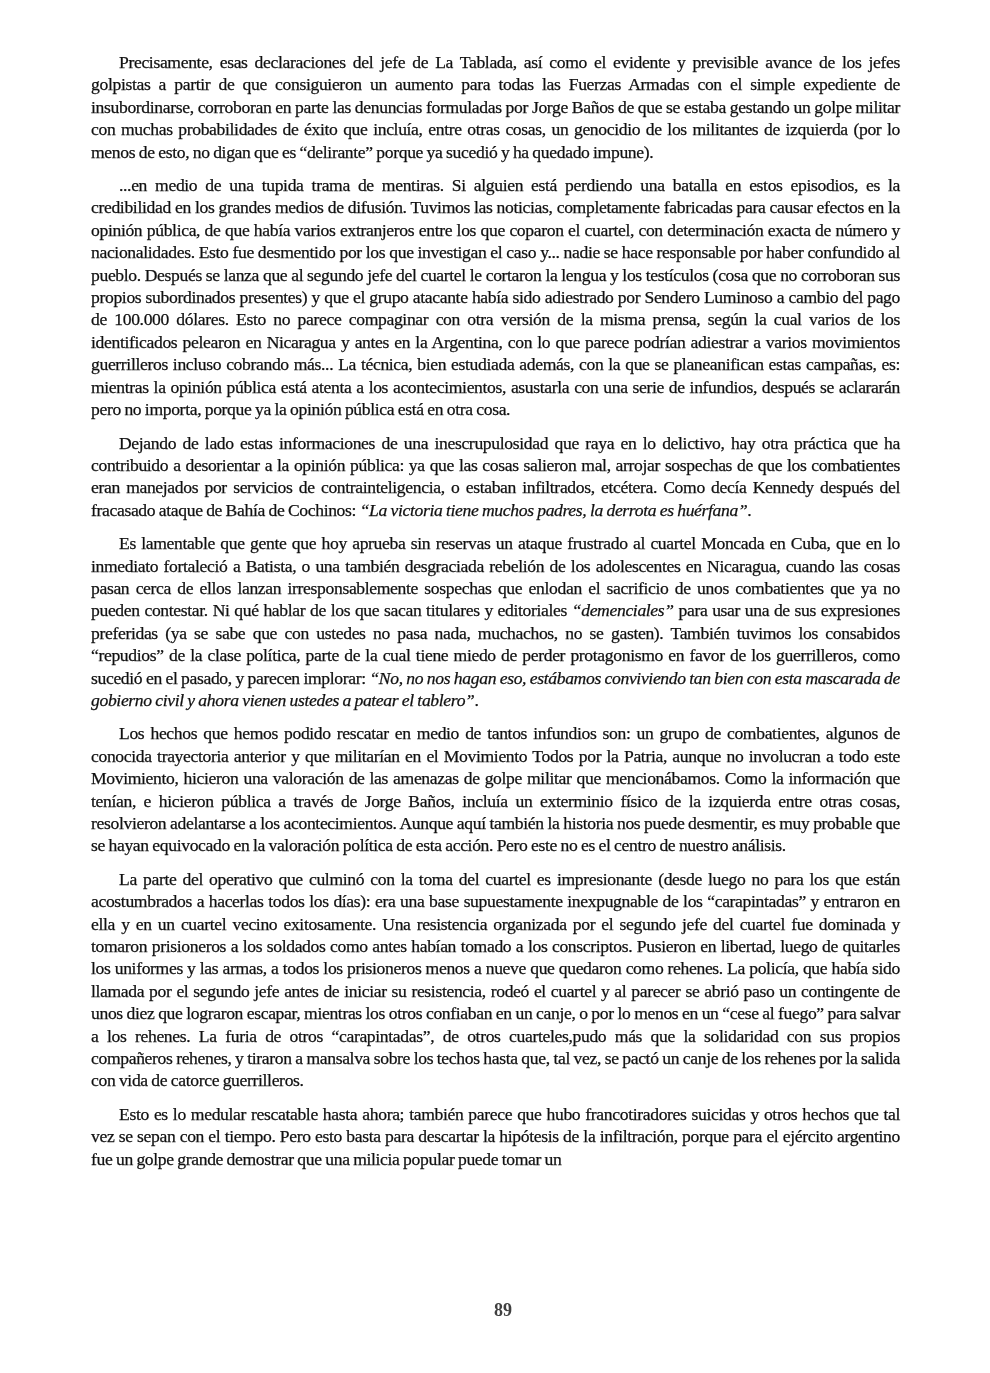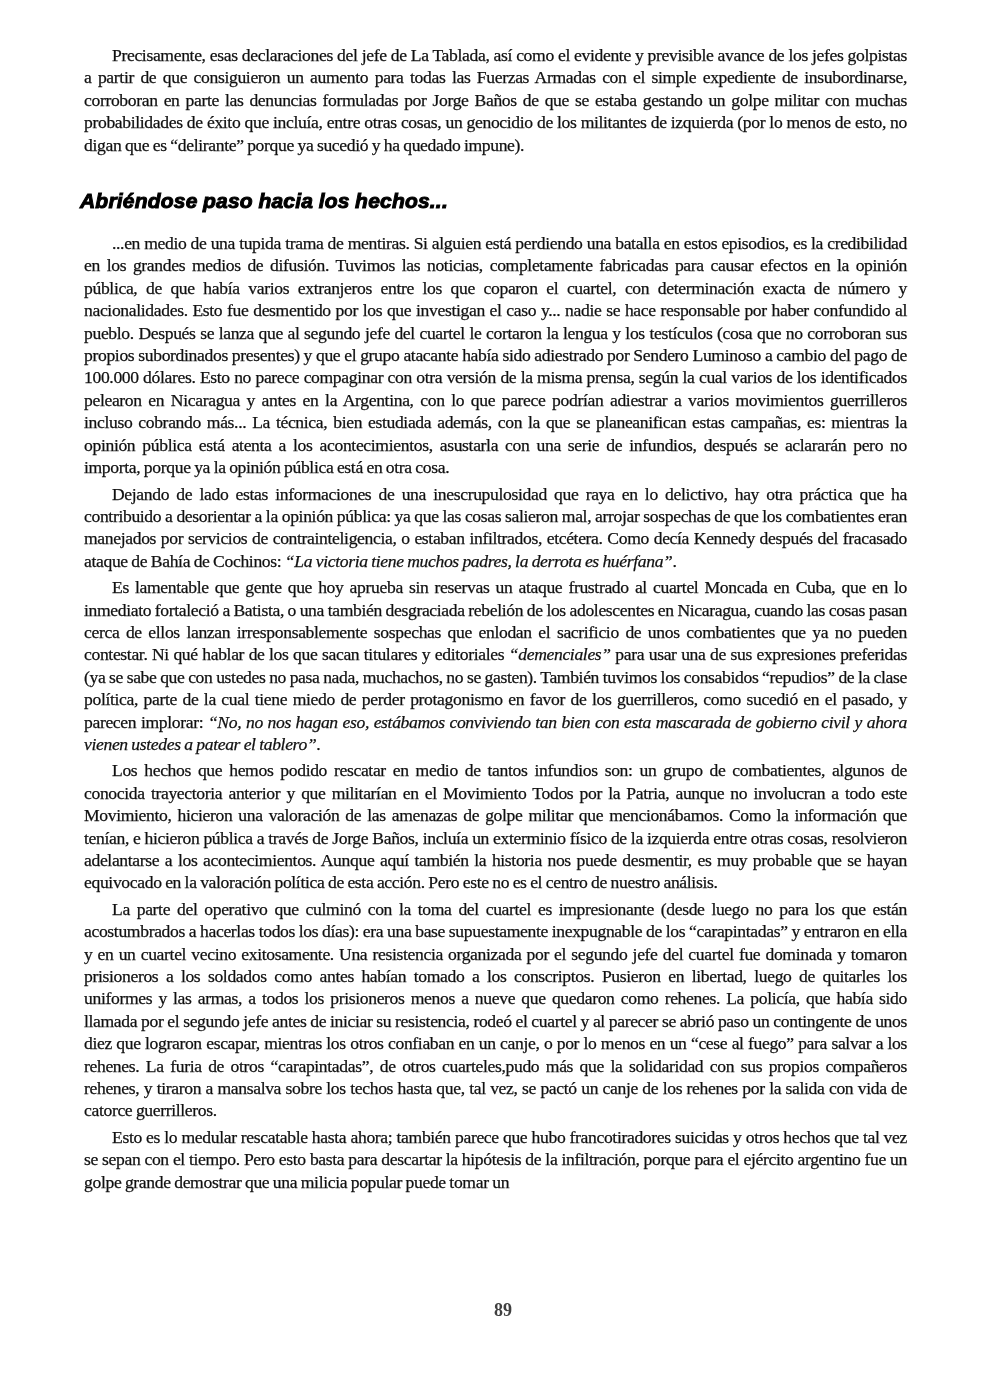--- a/index.html
+++ b/index.html
@@ -10,21 +10,21 @@
     top: 40px;
     width: 831px;
     font-family: "Liberation Serif", serif;
     font-size: 17.6px;
     line-height: 22.4px;
     color: #111111;
     letter-spacing: -0.35px;
     word-spacing: -0.5px;
   }
   p {
-    margin: 4px;
+    margin: 11px;
     text-align: justify;
     text-indent: 28px;
     -webkit-text-stroke: 0.25px #111;
   }
   p em { }
   .heading {
     margin: 32px 0 18px 0;
     font-family: "Liberation Sans", sans-serif;
     font-weight: 900;
     font-style: italic;
@@ -48,21 +48,20 @@
   }
 </style>
 </head>
 <body>
 
 <div class="page">
   <p>
     <span>Precisamente, esas declaraciones del jefe de La Tablada, así como el evidente y previsible avance de los jefes golpistas a partir de que consiguieron un aumento para todas las Fuerzas Armadas con el simple expediente de insubordinarse, corroboran en parte las denuncias formuladas por Jorge Baños de que se estaba gestando un golpe militar con muchas probabilidades de éxito que incluía, entre otras cosas, un genocidio de los militantes de izquierda (por lo menos de esto, no digan que es “delirante” porque ya sucedió y ha quedado impune).</span>
   </p>
 
-  <div class="heading">Abriéndose paso hacia los hechos...</div>
 
   <p>
     <span>...en medio de una tupida trama de mentiras. Si alguien está perdiendo una batalla en estos episodios, es la credibilidad en los grandes medios de difusión. Tuvimos las noticias, completamente fabricadas para causar efectos en la opinión pública, de que había varios extranjeros entre los que coparon el cuartel, con determinación exacta de número y nacionalidades. Esto fue desmentido por los que investigan el caso y... nadie se hace responsable por haber confundido al pueblo. Después se lanza que al segundo jefe del cuartel le cortaron la lengua y los testículos (cosa que no corroboran sus propios subordinados presentes) y que el grupo atacante había sido adiestrado por Sendero Luminoso a cambio del pago de 100.000 dólares. Esto no parece compaginar con otra versión de la misma prensa, según la cual varios de los identificados pelearon en Nicaragua y antes en la Argentina, con lo que parece podrían adiestrar a varios movimientos guerrilleros incluso cobrando más... La técnica, bien estudiada además, con la que se planeanifican estas campañas, es: mientras la opinión pública está atenta a los acontecimientos, asustarla con una serie de infundios, después se aclararán pero no importa, porque ya la opinión pública está en otra cosa.</span>
   </p>
 
   <p>
     <span>Dejando de lado estas informaciones de una inescrupulosidad que raya en lo delictivo, hay otra práctica que ha contribuido a desorientar a la opinión pública: ya que las cosas salieron mal, arrojar sospechas de que los combatientes eran manejados por servicios de contrainteligencia, o estaban infiltrados, etcétera. Como decía Kennedy después del fracasado ataque de Bahía de Cochinos: </span><em>“La victoria tiene muchos padres, la derrota es huérfana”</em><span>.</span>
   </p>
 
   <p>

